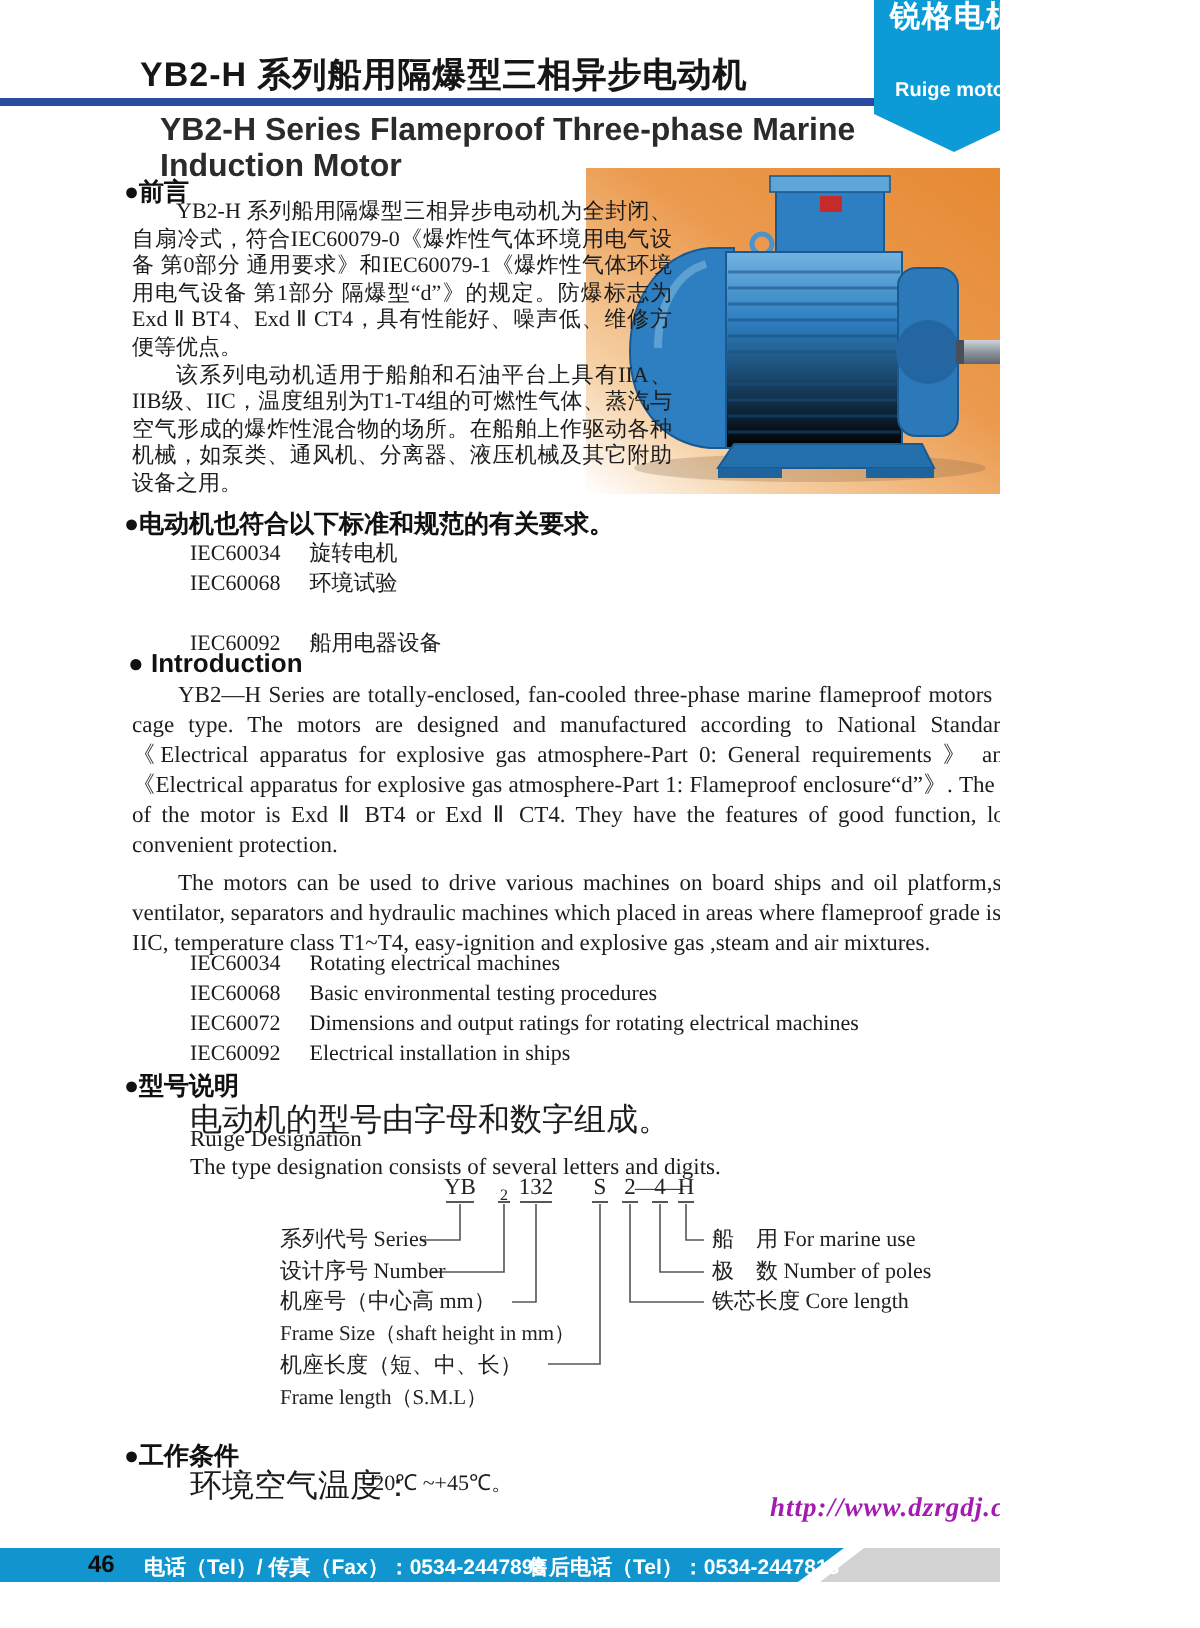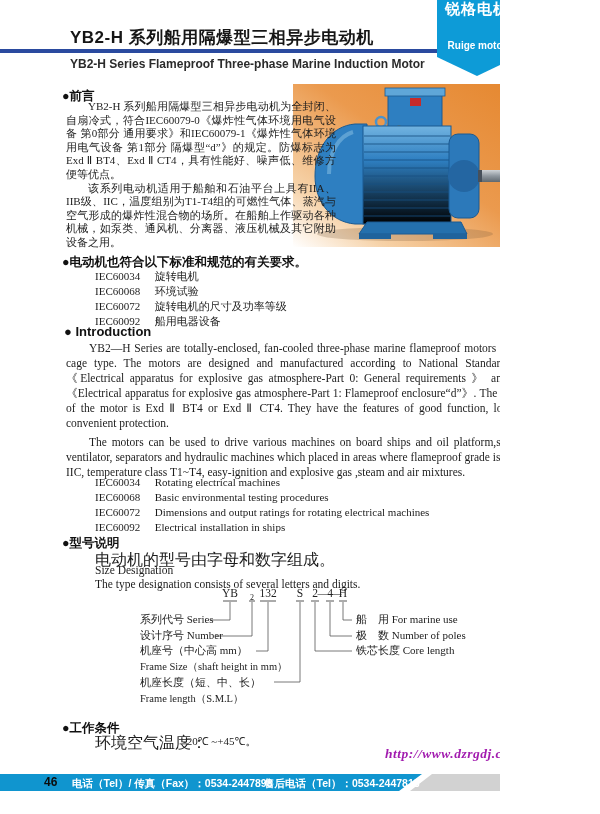--- a/index.html
+++ b/index.html
@@ -3,22 +3,22 @@
 <meta charset="utf-8">
 <style>
   html,body{margin:0;padding:0;background:#fff;}
   .page{position:relative;width:500px;height:814px;background:#ffffff;overflow:hidden;
         font-family:"Liberation Serif",serif;color:#1c1c1c;}
 
   
   .title-cn{position:absolute;left:70px;top:26px;font-family:"Liberation Sans",sans-serif;
             font-size:17px;font-weight:700;color:#161616;letter-spacing:.5px;}
   .navy-rule{position:absolute;left:0;top:49px;width:600px;height:4px;background:#2a4a9f;}
-  .title-en{position:absolute;left:70px;top:57px;font-family:"Liberation Sans",sans-serif;
-            font-size:12px;font-weight:700;color:#2b2b2b;}
+  .title-en{position:absolute;left:80px;top:57px;font-family:"Liberation Sans",sans-serif;
+            font-size:16px;font-weight:700;color:#2b2b2b;}
   .badge{position:absolute;left:437px;top:0;width:80px;z-index:5;}
   .badge-body{width:80px;height:57px;background:#0d9bd7;display:flex;flex-direction:column;
               align-items:center;justify-content:space-between;padding-bottom:4px;box-sizing:border-box;}
   .badge-cn{font-family:"Liberation Sans",sans-serif;font-size:15px;font-weight:700;color:#fff;
             letter-spacing:1px;line-height:17px;}
   .badge-en{font-family:Liberation Sans, sans-serif;font-size:10px;font-weight:700;color:#fff;line-height:14px;}
   .badge-point{width:0;height:0;border-left:40px solid transparent;border-right:40px solid transparent;
                border-top:19px solid #0d9bd7;}
 
   
@@ -146,24 +146,20 @@
 
   <div class="sec-head-cn" style="top:254px">●电动机也符合以下标准和规范的有关要求。</div>
   <div class="std-row" style="top:269px">
     <span class="std-code">IEC60034</span>
     <span>旋转电机</span>
   </div>
   <div class="std-row" style="top:284px">
     <span class="std-code">IEC60068</span>
     <span>环境试验</span>
   </div>
-  <div class="std-row" style="top:299px">
-    <span class="std-code">IEC60072</span>
-    <span>旋转电机的尺寸及功率等级</span>
-  </div>
   <div class="std-row" style="top:314px">
     <span class="std-code">IEC60092</span>
     <span>船用电器设备</span>
   </div>
 
   <div class="sec-head-en" style="top:324px">● Introduction</div>
   <div class="en-col">
     <p>YB2—H Series are totally-enclosed, fan-cooled three-phase marine flameproof motors of the squirrel-cage type. The motors are designed and manufactured according to National Standard IEC60079-0 《Electrical apparatus for explosive gas atmosphere-Part 0:  General requirements 》 and IEC60079-1 《Electrical apparatus for explosive gas atmosphere-Part 1:  Flameproof enclosure“d”》. The protection type of the motor is Exd Ⅱ BT4 or Exd Ⅱ CT4. They have the features of good function, low noise , and convenient protection.</p>
     <p>The motors can be used to drive various machines on board ships and oil platform,such as pumps, ventilator, separators and hydraulic machines which placed in areas where flameproof grade is Ⅱ A、 Ⅱ B and IIC, temperature class T1~T4, easy-ignition and explosive gas ,steam and air mixtures.</p>
   </div>
@@ -180,21 +176,21 @@
     <span class="std-code">IEC60072</span>
     <span>Dimensions and output ratings for rotating electrical machines</span>
   </div>
   <div class="std-row" style="top:521px">
     <span class="std-code">IEC60092</span>
     <span>Electrical installation in ships</span>
   </div>
 
   <div class="sec-head-cn" style="top:535px">●型号说明</div>
   <div class="type-line" style="top:550px">电动机的型号由字母和数字组成。</div>
-  <div class="type-line" style="top:564px;font-size:11.5px">Size Designation</div>
+  <div class="type-line" style="top:564px;font-size:11.5px">Ruige Designation</div>
   <div class="type-line" style="top:578px;font-size:11.5px">The type designation consists of several letters and digits.</div>
 
   <svg class="diagram" viewBox="0 0 470 132">
 
     <text x="170" y="11" font-size="11.5" text-anchor="middle">YB</text>
     <text x="192" y="14" font-size="8" text-anchor="middle">2</text>
     <text x="208" y="11" font-size="11.5" text-anchor="middle">132</text>
     <text x="240" y="11" font-size="11.5" text-anchor="middle">S</text>
     <text x="255" y="11" font-size="11.5" text-anchor="middle">2</text>
     <text x="262.5" y="11" font-size="10" text-anchor="middle">—</text>

